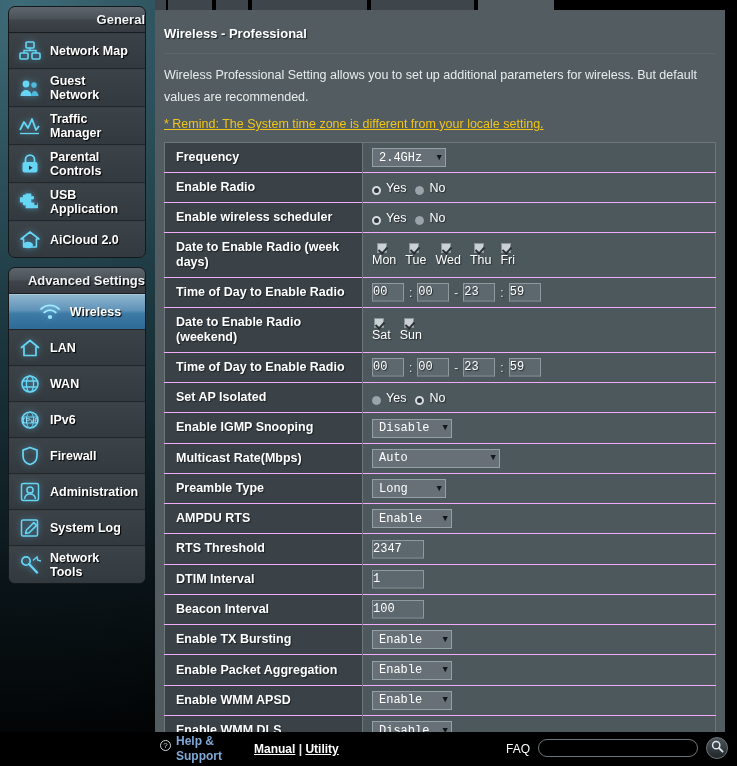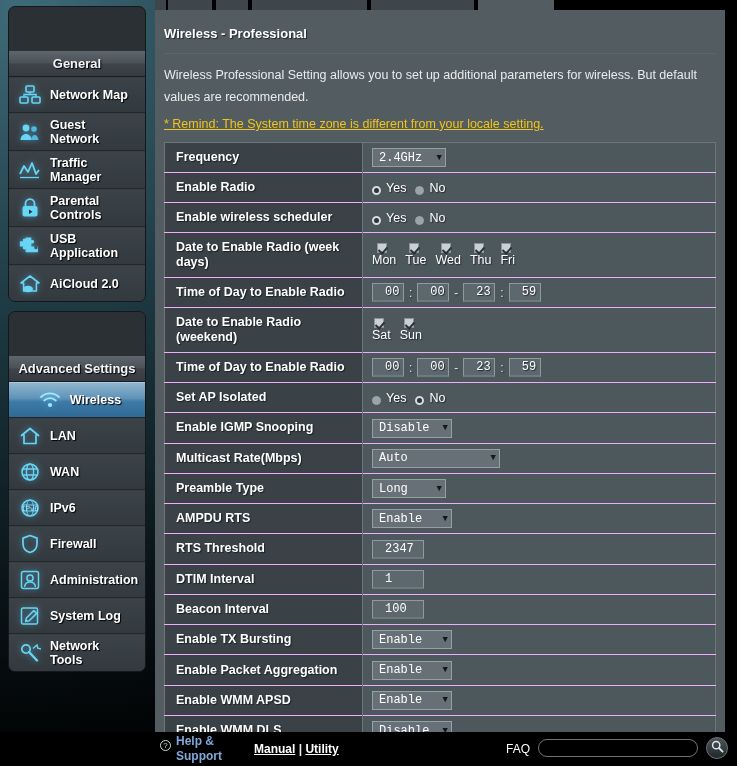--- a/index.html
+++ b/index.html
@@ -21,26 +21,25 @@
   
   .sidebar { position: absolute; left: 8px; top: 6px; width: 138px; }
   .menu-block {
     background: #2b3034;
     border-radius: 7px;
     overflow: hidden;
     border: 1px solid #15181a;
     margin-bottom: 9px;
   }
   .menu-head {
-    height: 26px; line-height: 26px; text-align: center;
+    height: 26px; line-height: 26px; text-align: right;
     font-size: 13px; font-weight: bold; color: #f2f4f6;
     background: linear-gradient(to bottom, #5e666d 0%, #4a5157 48%, #3e4449 52%, #353b40 100%);
     text-shadow: 1px 1px 1px #000;
     border-bottom: 1px solid #1b1e21;
-    margin-top: 44px;
   }
   .menu-item {
     display: flex; align-items: center;
     min-height: 36px; padding: 4px 4px 4px 8px;
     border-bottom: 1px solid #23272a;
     border-top: 1px solid #383f44;
     background: linear-gradient(to bottom, #3c4348 0%, #333a3f 100%);
     cursor: pointer;
   }
   .menu-item:last-child { border-bottom: none; }
@@ -122,21 +121,21 @@
   }
   .sel-ctl .arw { font-size: 9px; margin-left: 8px; color: #14181a; }
   .w-sm { min-width: 74px; }
   .w-md { min-width: 80px; }
   .w-lg { min-width: 128px; text-align: right; }
 
   
   .txt {
     display: inline-block; background: #5d686e;
     border: 1px solid #8e9aa0; border-bottom: 2px solid #6e797f;
-    height: 19px; line-height: 17px; padding: 0 12px;
+    height: 19px; line-height: 17px; padding: 0 0;
     font-family: "Liberation Mono", monospace; font-size: 12px;
     color: #ffffff; vertical-align: middle;
   }
   .txt.w60 { width: 52px; }
   .txt.w-time { width: 32px; text-align: left; }
 
   .radio-grp, .chk-grp, .time-grp {
     display: flex; align-items: center; font-size: 12.5px; color: #ffffff;
     text-shadow: 1px 1px 1px #262c2f;
   }

